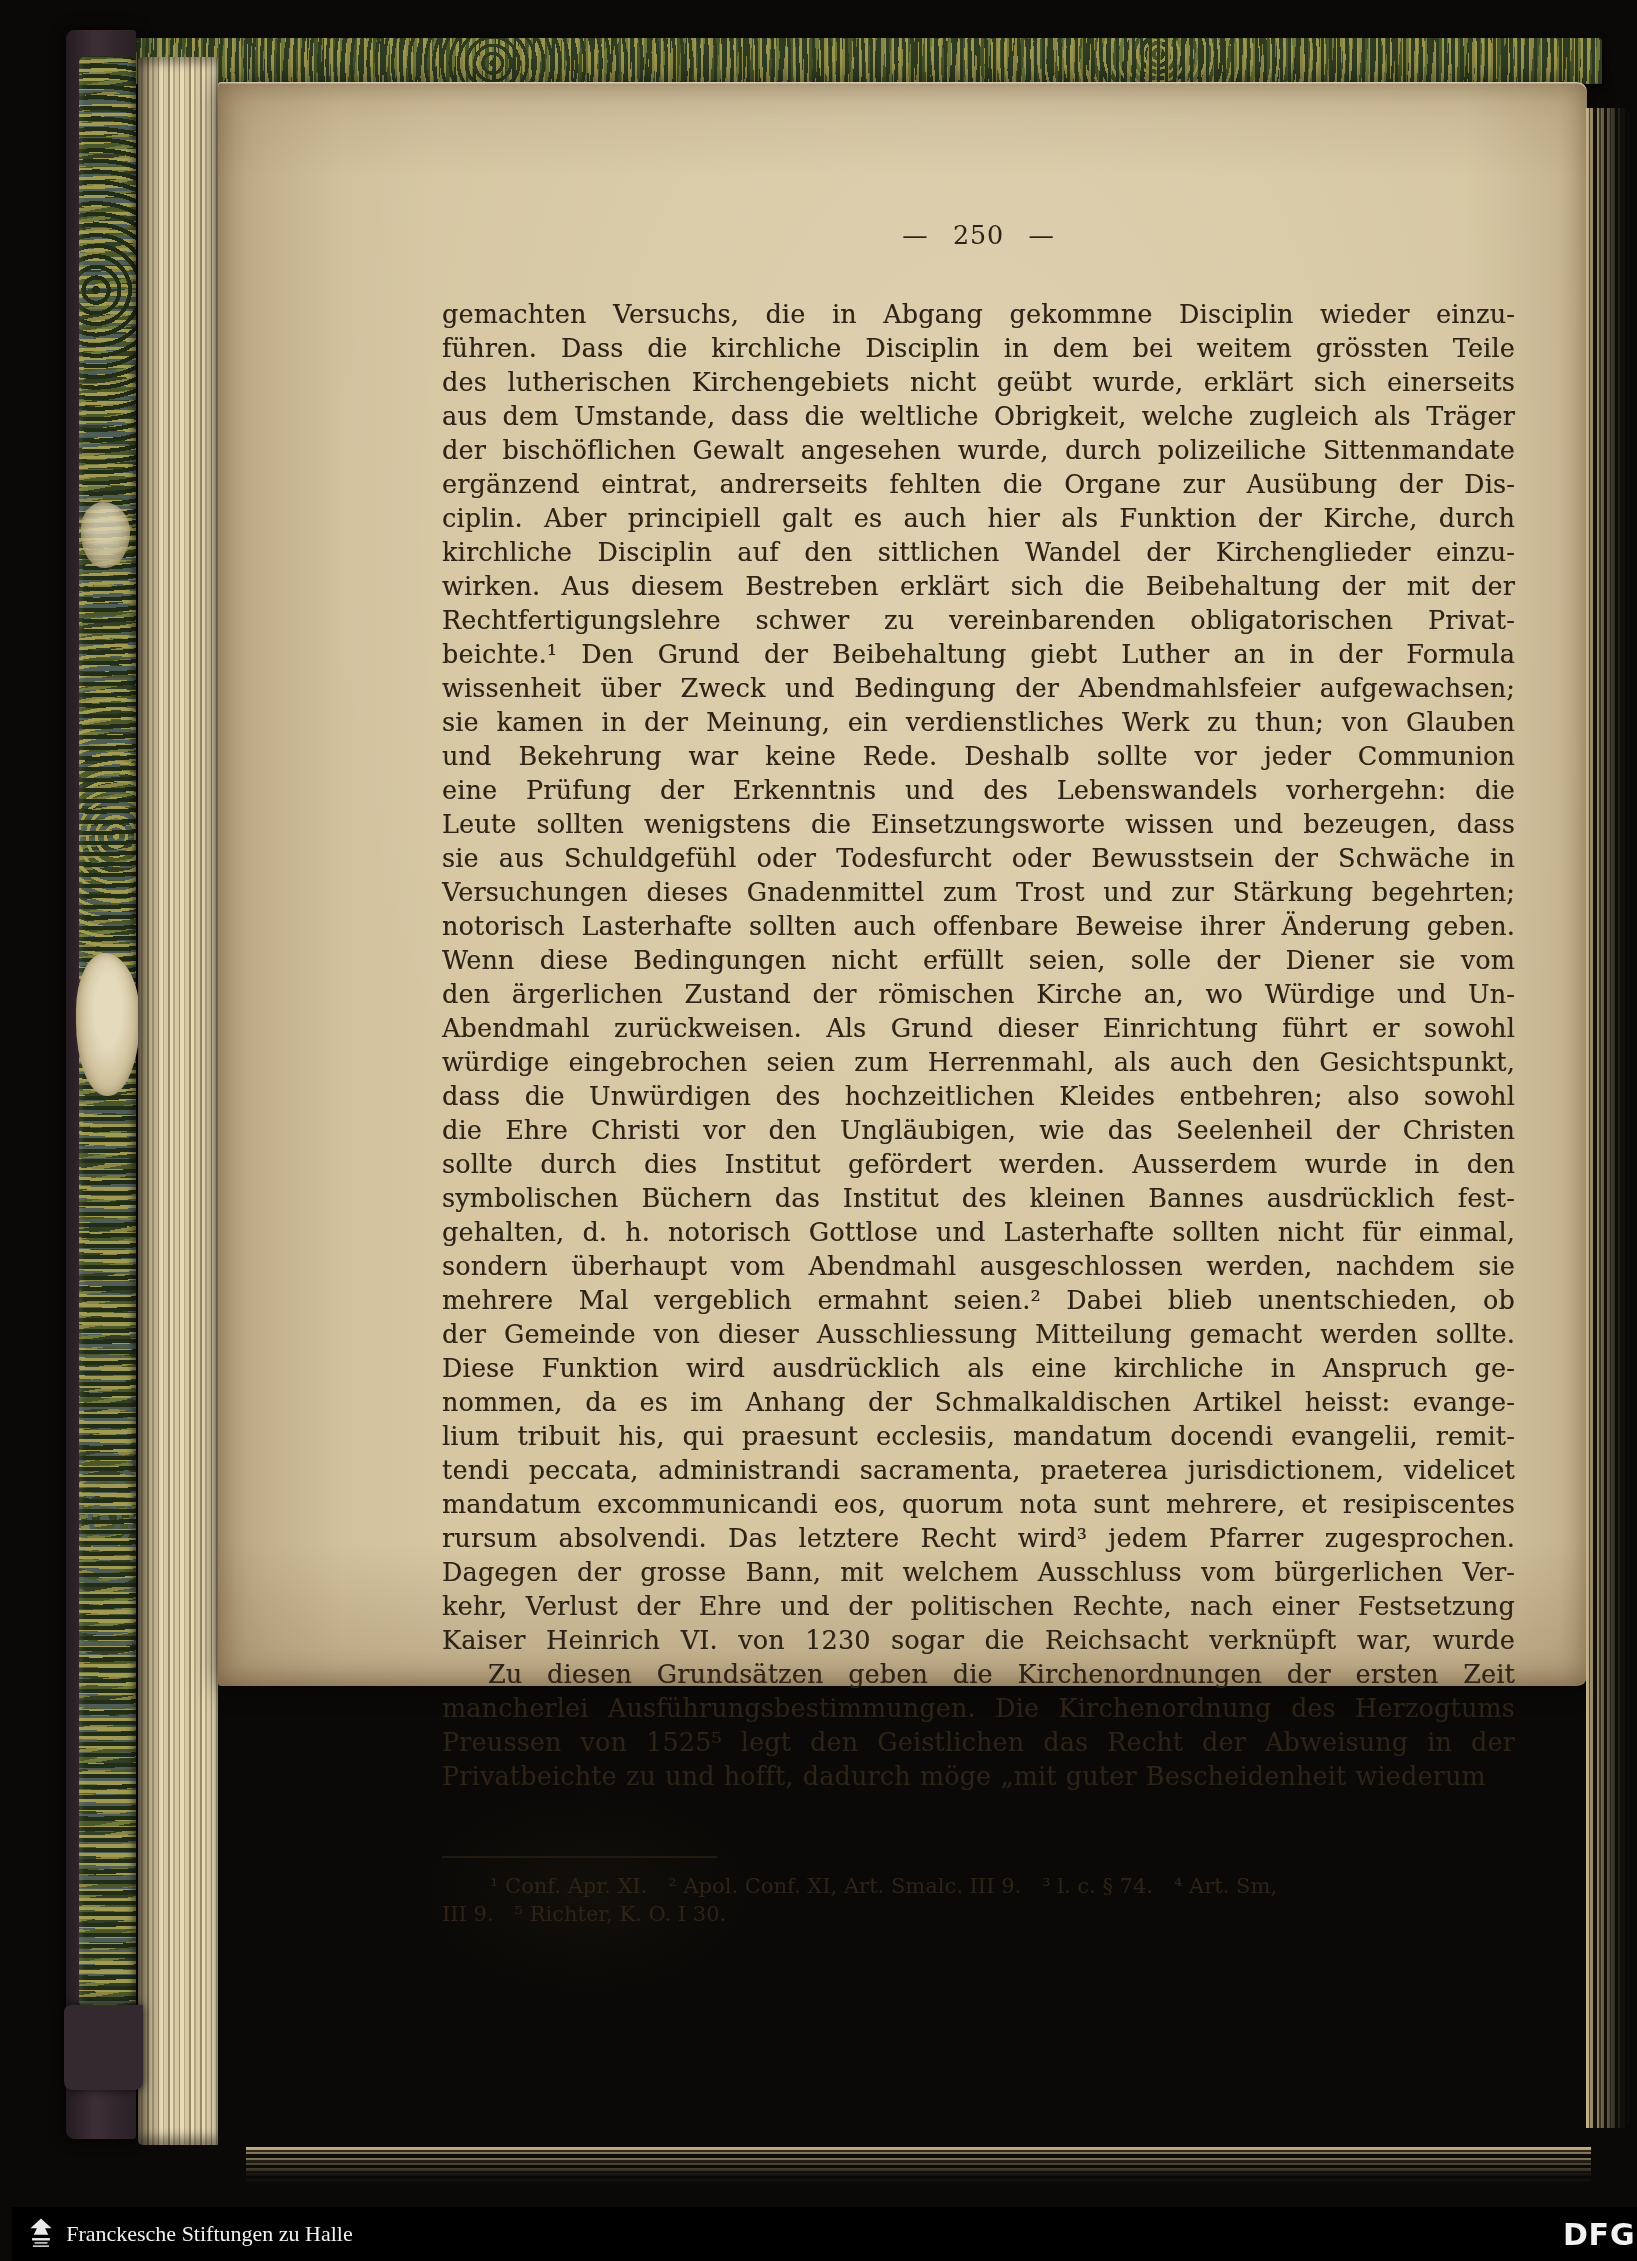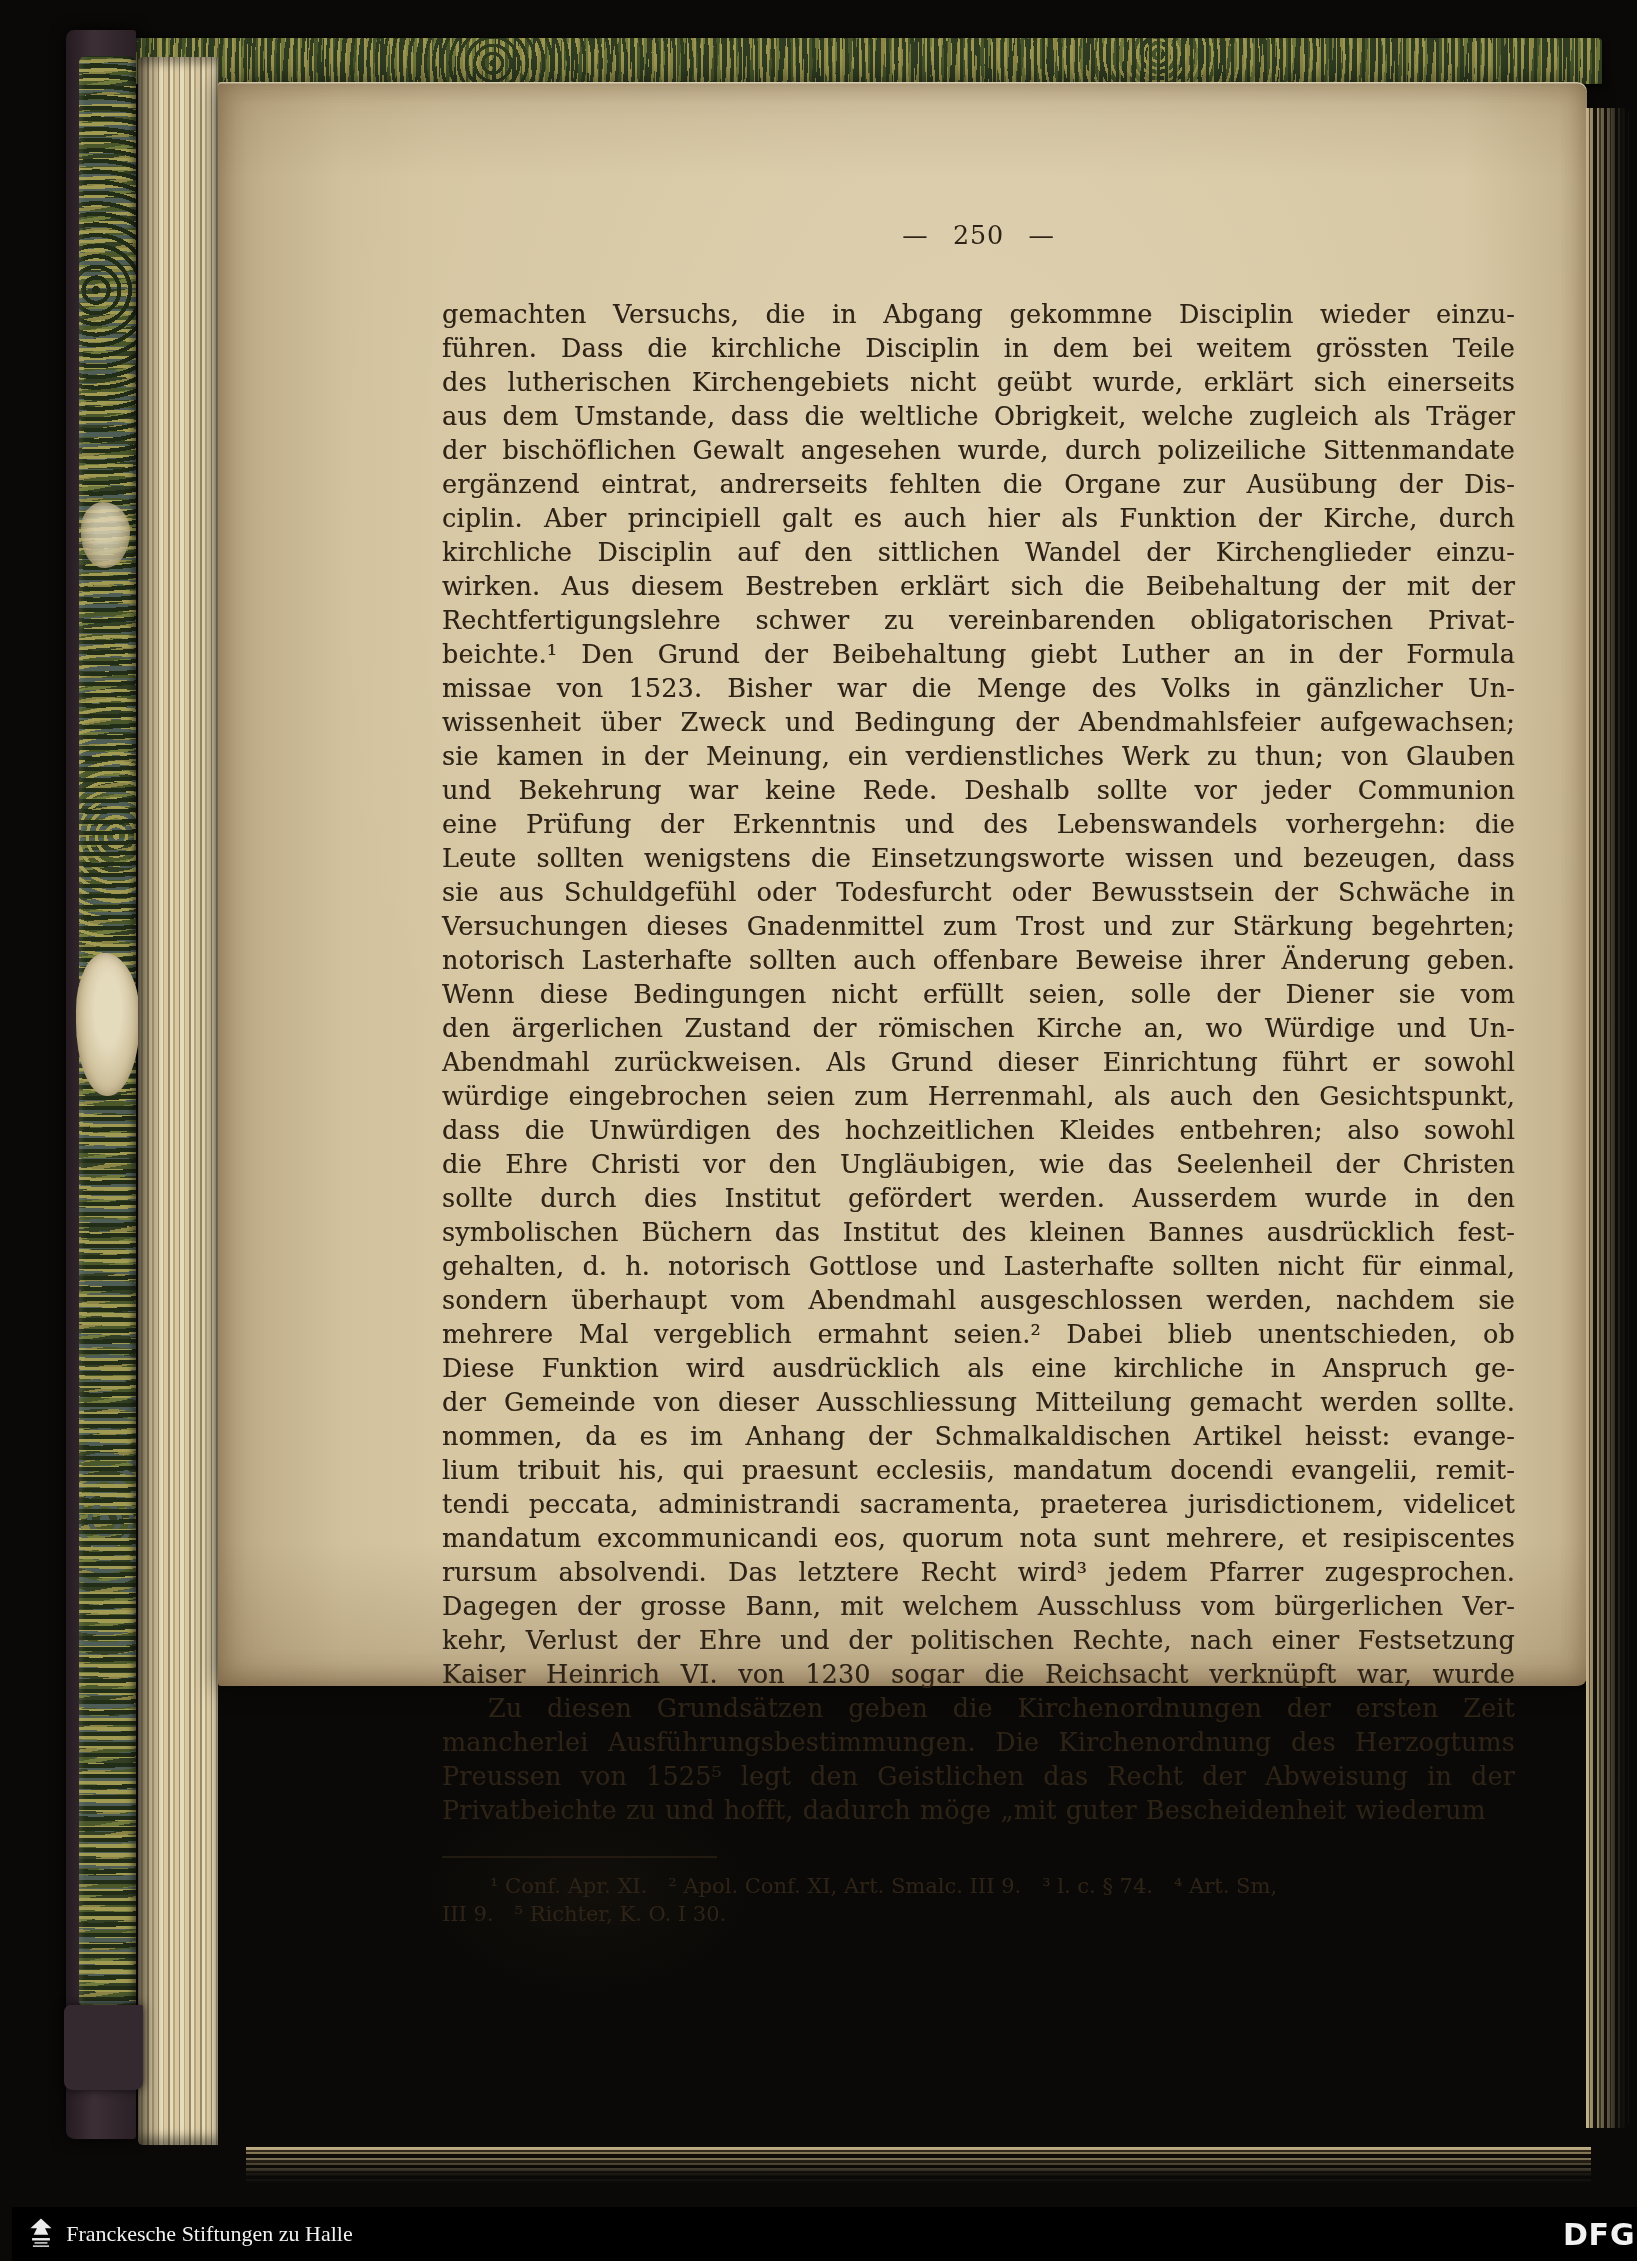--- a/index.html
+++ b/index.html
@@ -166,42 +166,41 @@
       <div class="tl">führen. Dass die kirchliche Disciplin in dem bei weitem grössten Teile</div>
       <div class="tl">des lutherischen Kirchengebiets nicht geübt wurde, erklärt sich einerseits</div>
       <div class="tl">aus dem Umstande, dass die weltliche Obrigkeit, welche zugleich als Träger</div>
       <div class="tl">der bischöflichen Gewalt angesehen wurde, durch polizeiliche Sittenmandate</div>
       <div class="tl">ergänzend eintrat, andrerseits fehlten die Organe zur Ausübung der Dis-</div>
       <div class="tl">ciplin. Aber principiell galt es auch hier als Funktion der Kirche, durch</div>
       <div class="tl">kirchliche Disciplin auf den sittlichen Wandel der Kirchenglieder einzu-</div>
       <div class="tl">wirken. Aus diesem Bestreben erklärt sich die Beibehaltung der mit der</div>
       <div class="tl">Rechtfertigungslehre schwer zu vereinbarenden obligatorischen Privat-</div>
       <div class="tl">beichte.¹ Den Grund der Beibehaltung giebt Luther an in der Formula</div>
-      <div class="tl">missae von 1523. Bisher war die Menge des Volks in gänzlicher Un-</div>
       <div class="tl">wissenheit über Zweck und Bedingung der Abendmahlsfeier aufgewachsen;</div>
       <div class="tl">sie kamen in der Meinung, ein verdienstliches Werk zu thun; von Glauben</div>
       <div class="tl">und Bekehrung war keine Rede. Deshalb sollte vor jeder Communion</div>
       <div class="tl">eine Prüfung der Erkenntnis und des Lebenswandels vorhergehn: die</div>
       <div class="tl">Leute sollten wenigstens die Einsetzungsworte wissen und bezeugen, dass</div>
       <div class="tl">sie aus Schuldgefühl oder Todesfurcht oder Bewusstsein der Schwäche in</div>
       <div class="tl">Versuchungen dieses Gnadenmittel zum Trost und zur Stärkung begehrten;</div>
       <div class="tl">notorisch Lasterhafte sollten auch offenbare Beweise ihrer Änderung geben.</div>
       <div class="tl">Wenn diese Bedingungen nicht erfüllt seien, solle der Diener sie vom</div>
       <div class="tl">den ärgerlichen Zustand der römischen Kirche an, wo Würdige und Un-</div>
       <div class="tl">Abendmahl zurückweisen. Als Grund dieser Einrichtung führt er sowohl</div>
       <div class="tl">würdige eingebrochen seien zum Herrenmahl, als auch den Gesichtspunkt,</div>
       <div class="tl">dass die Unwürdigen des hochzeitlichen Kleides entbehren; also sowohl</div>
       <div class="tl">die Ehre Christi vor den Ungläubigen, wie das Seelenheil der Christen</div>
       <div class="tl">sollte durch dies Institut gefördert werden. Ausserdem wurde in den</div>
       <div class="tl">symbolischen Büchern das Institut des kleinen Bannes ausdrücklich fest-</div>
       <div class="tl">gehalten, d. h. notorisch Gottlose und Lasterhafte sollten nicht für einmal,</div>
       <div class="tl">sondern überhaupt vom Abendmahl ausgeschlossen werden, nachdem sie</div>
       <div class="tl">mehrere Mal vergeblich ermahnt seien.² Dabei blieb unentschieden, ob</div>
+      <div class="tl">der Gemeinde von dieser Ausschliessung Mitteilung gemacht werden sollte.</div>
       <div class="tl">Diese Funktion wird ausdrücklich als eine kirchliche in Anspruch ge-</div>
-      <div class="tl">der Gemeinde von dieser Ausschliessung Mitteilung gemacht werden sollte.</div>
       <div class="tl">nommen, da es im Anhang der Schmalkaldischen Artikel heisst: evange-</div>
       <div class="tl">lium tribuit his, qui praesunt ecclesiis, mandatum docendi evangelii, remit-</div>
       <div class="tl">tendi peccata, administrandi sacramenta, praeterea jurisdictionem, videlicet</div>
       <div class="tl">mandatum excommunicandi eos, quorum nota sunt mehrere, et resipiscentes</div>
       <div class="tl">rursum absolvendi. Das letztere Recht wird³ jedem Pfarrer zugesprochen.</div>
       <div class="tl">Dagegen der grosse Bann, mit welchem Ausschluss vom bürgerlichen Ver-</div>
       <div class="tl">kehr, Verlust der Ehre und der politischen Rechte, nach einer Festsetzung</div>
       <div class="tl">Kaiser Heinrich VI. von 1230 sogar die Reichsacht verknüpft war, wurde</div>
       <div class="tl ind">Zu diesen Grundsätzen geben die Kirchenordnungen der ersten Zeit</div>
       <div class="tl">mancherlei Ausführungsbestimmungen. Die Kirchenordnung des Herzogtums</div>

